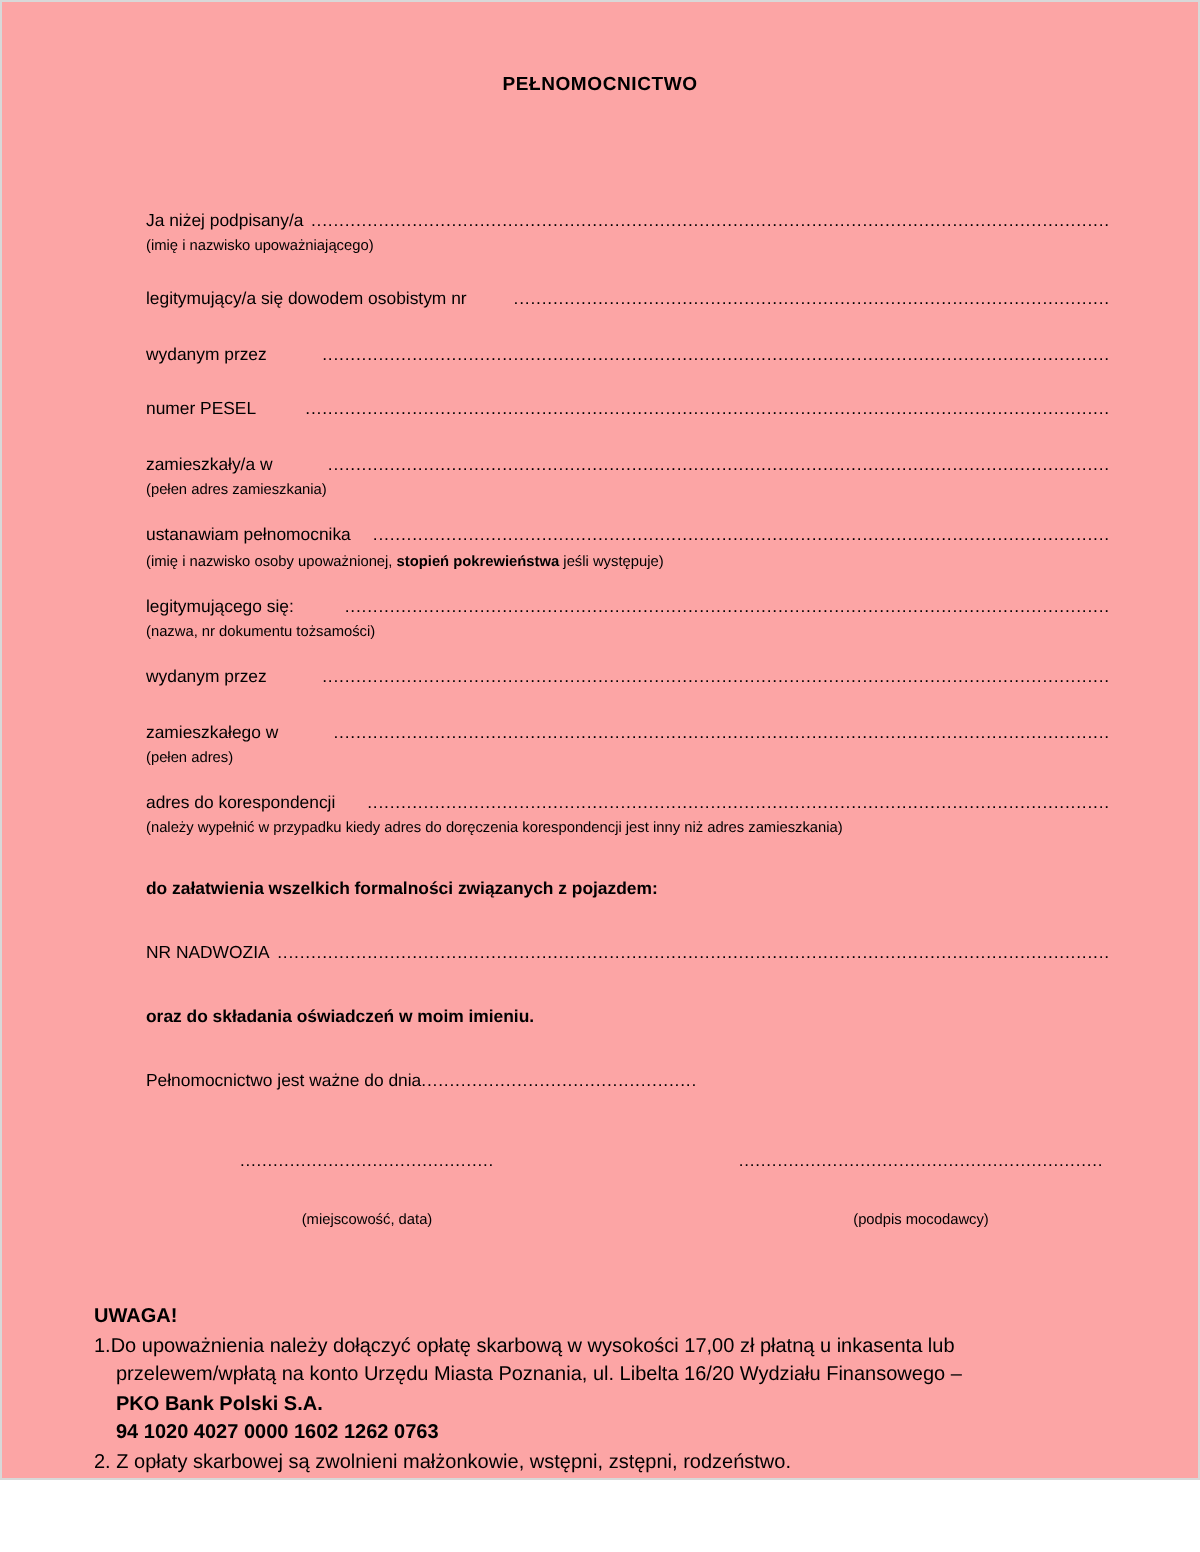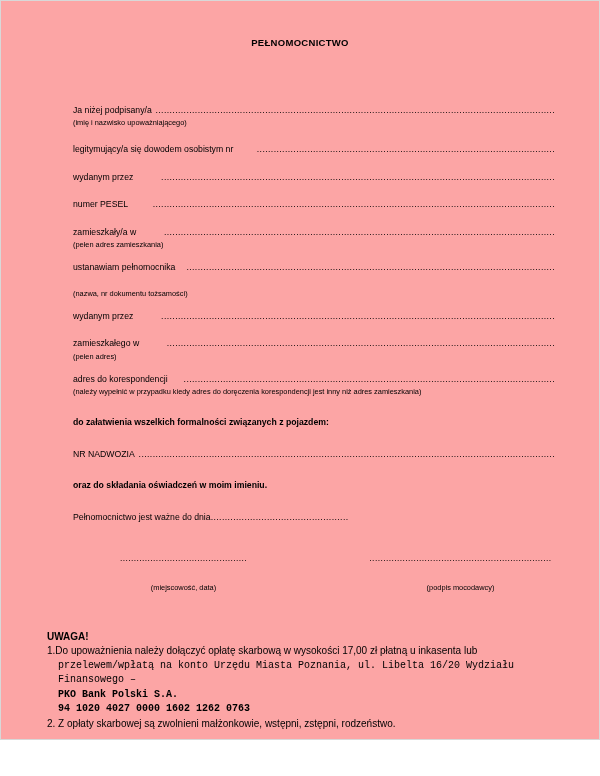--- a/index.html
+++ b/index.html
@@ -93,21 +93,21 @@
     font-size: 7.4px;
     margin-top: 20px;
   }
   .notes {
     padding: 0 44px 0 46px;
     margin-top: 38px;
     font-size: 10px;
     line-height: 1.45;
   }
   .notes .n-bold { font-weight: bold; }
-  .notes .n-indent { padding-left: 11px; font-family: Liberation Mono, monospace; }
+  .notes .n-indent { padding-left: 11px; }
   .footer-dot {
     text-align: center;
     font-size: 8px;
     margin-top: 26px;
     color: #333;
   }
 </style>
 </head>
 <body>
 
@@ -147,22 +147,29 @@
       <span class="label">zamieszkały/a w </span>
       <span class="dots">...........................................................................................................................................</span>
     </div>
     <div class="caption">(pełen adres zamieszkania)</div>
 
     <div class="gap-sm"></div>
     <div class="line-row">
       <span class="label">ustanawiam pełnomocnika</span>
       <span class="dots">...................................................................................................................................</span>
     </div>
-
-    <div class="gap-sm"></div>
+    <div class="caption">
+      <span>(imię i nazwisko osoby upoważnionej, </span><b>stopień pokrewieństwa</b><span> jeśli występuje)</span>
+    </div>
+
+    <div class="gap-sm"></div>
+    <div class="line-row">
+      <span class="label">legitymującego  się:</span>
+      <span class="dots">........................................................................................................................................</span>
+    </div>
     <div class="caption">(nazwa, nr dokumentu tożsamości)</div>
 
     <div class="gap-sm"></div>
     <div class="line-row">
       <span class="label">wydanym przez </span>
       <span class="dots">............................................................................................................................................</span>
     </div>
 
     <div class="gap-md"></div>
     <div class="line-row">

